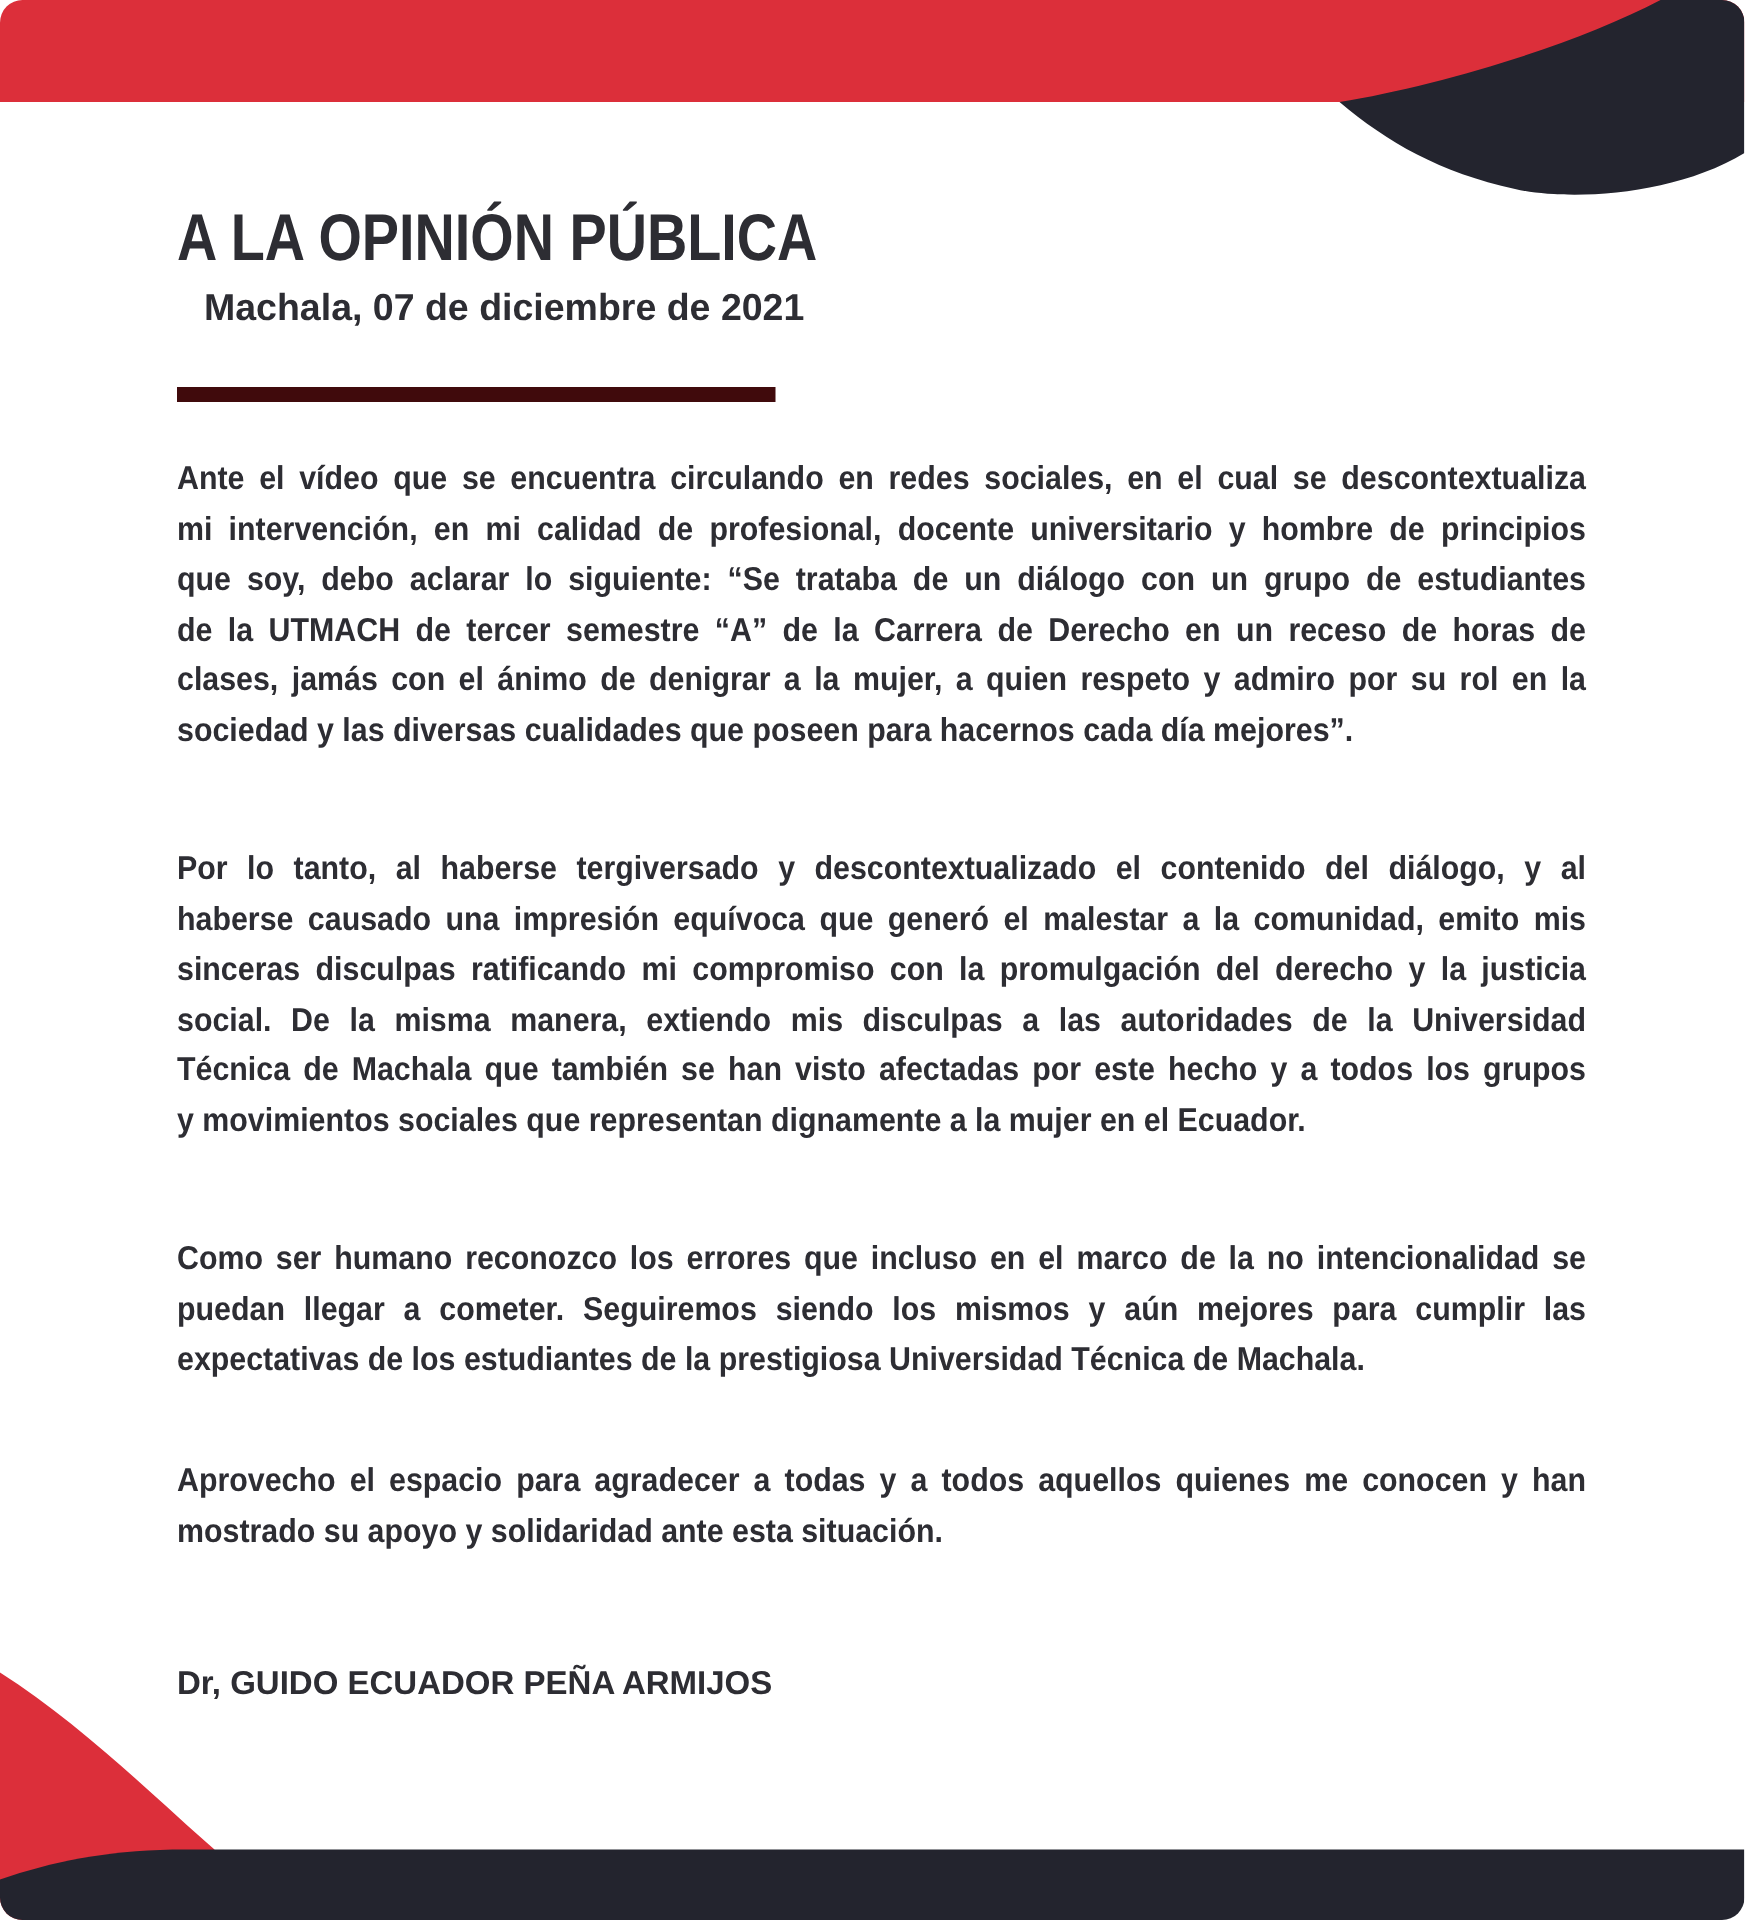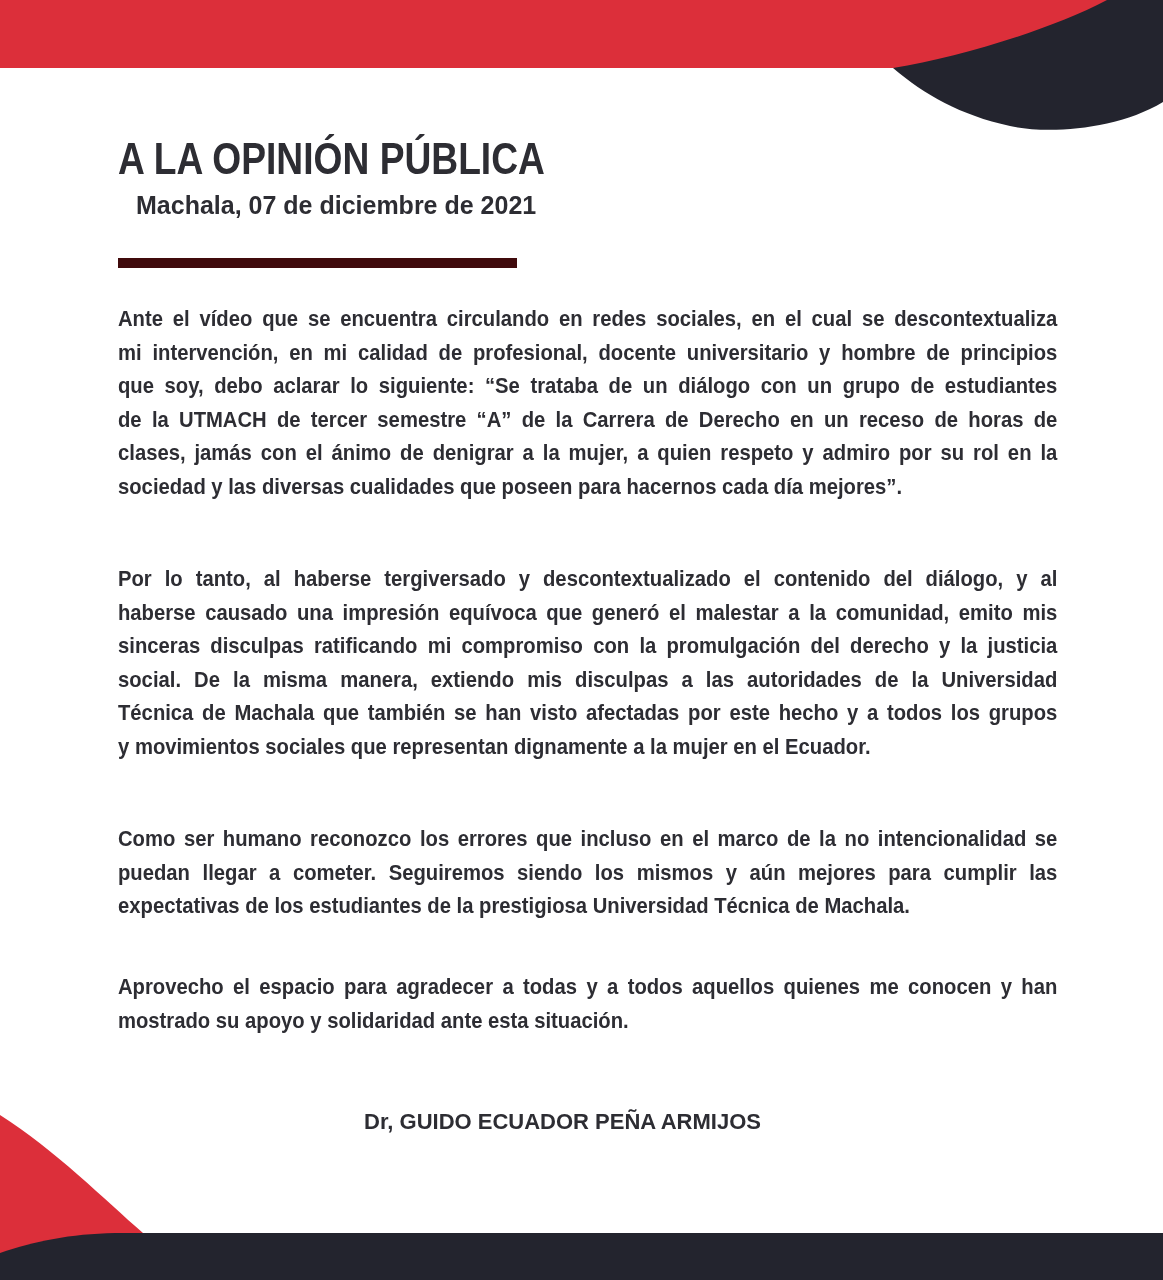--- a/index.html
+++ b/index.html
@@ -4,20 +4,21 @@
 <style>
   html,body { margin:0; padding:0; }
   .page {
     position: relative;
     width: 1163px;
     height: 1280px;
     background: var(--background, #fff);
     overflow: hidden;
     font-family: "Liberation Sans", sans-serif;
     color: var(--text, #2d2d33);
+    border-radius: 15px;
   }
   .deco-svg {
     position: absolute;
     inset: 0;
     z-index: 0;
     display: block;
   }
   .content { position: absolute; inset: 0; z-index: 1; }
 
   .title {
@@ -76,21 +77,21 @@
     overflow: visible;
   }
   .pline.last {
     text-align-last: left;
   }
   .signature {
     position: absolute;
     left: 118px;
     top: 1109px;
     width: 889px;
-    text-align: center;
+    text-align: left;
     font-size: 22px;
     font-weight: bold;
     line-height: 1.2;
     color: var(--text);
   }
 </style>
 </head>
 <body>
 
 <div class="page">

